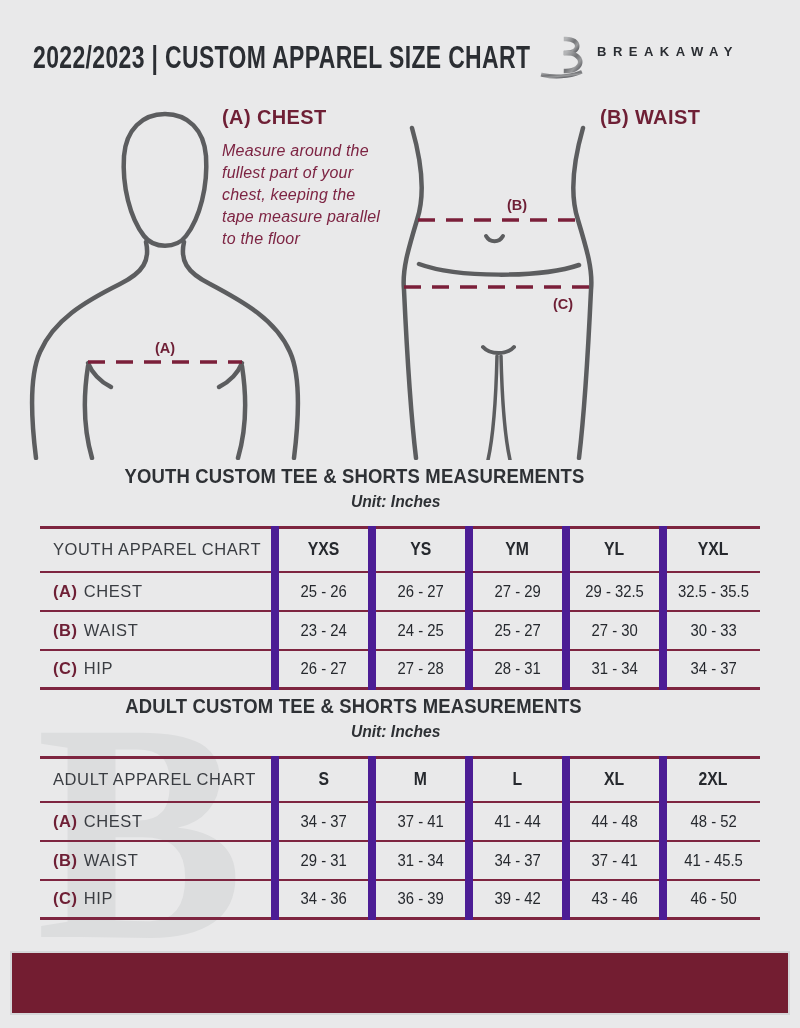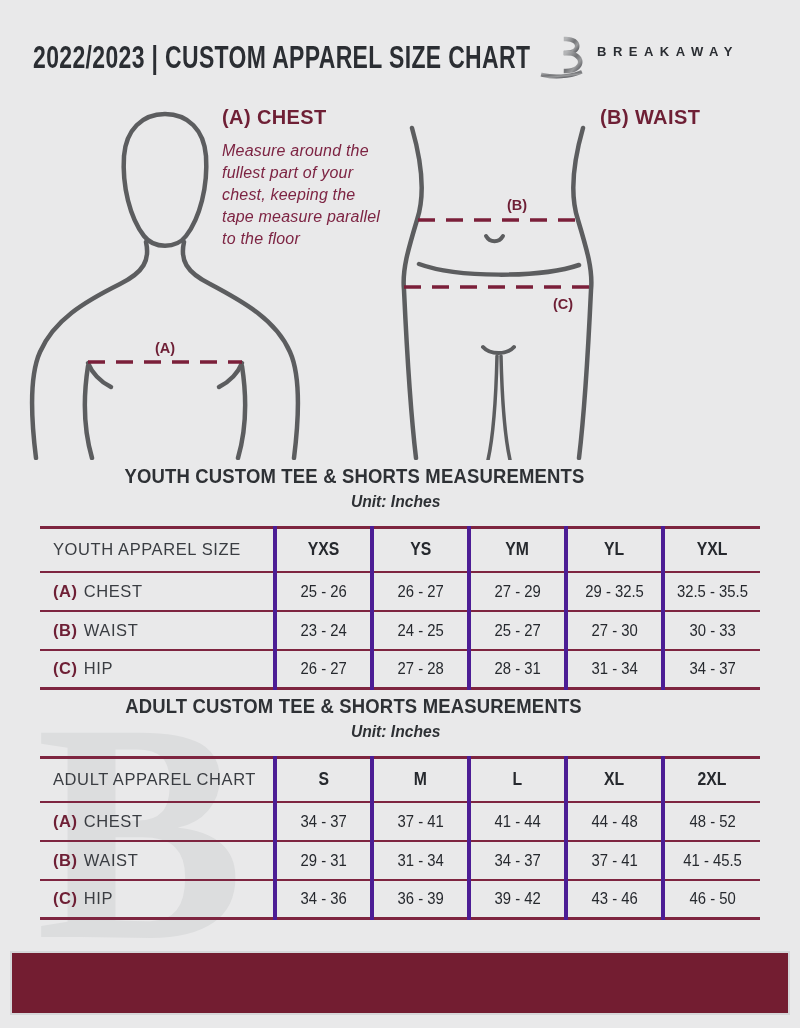--- a/index.html
+++ b/index.html
@@ -45,21 +45,21 @@
     position:absolute; left:40px; width:720px; z-index:1;
     border-collapse:collapse; table-layout:fixed;
     border-top:3px solid #7e2540;
   }
   .size-table col.c0 { width:235px; }
   .size-table col.c  { width:97px;  }
   .size-table tr { height:39px; border-bottom:2px solid #7e2540; }
   .size-table tr.head { height:44px; }
   .size-table tr:last-child { border-bottom:3px solid #7e2540; }
   .size-table th, .size-table td { padding:0; text-align:center; vertical-align:middle; font-weight:normal; }
-  .size-table th + th, .size-table td + td { border-left:4px solid #4c1d95; }
+  .size-table th + th, .size-table td + td { border-left:8px solid #4c1d95; }
   .lbl { text-align:left !important; padding-left:13px !important; font-size:16.5px; color:#3a3d42; letter-spacing:0.6px; }
   .pfx { color:#6e1f35; font-weight:bold; margin-right:6px; }
   .cx { display:inline-block; transform:scaleX(0.9); font-size:16.5px; color:#26292e; white-space:nowrap; }
   .head .cx { font-weight:bold; font-size:17.5px; color:#26292e; }
   
   .watermark {
     position:absolute; left:36px; top:676px; z-index:0;
     font-family:"Liberation Serif", serif; font-weight:bold;
     font-size:312px; line-height:1; color:#dcddde; user-select:none;
   }
@@ -149,21 +149,21 @@
     <colgroup>
         <col class="c0">
         <col class="c">
         <col class="c">
         <col class="c">
         <col class="c">
         <col class="c">
       </colgroup>
     <tbody>
         <tr class="head">
-      <th class="lbl">YOUTH APPAREL SIZE</th>
+      <th class="lbl">YOUTH APPAREL CHART</th>
       <th><span class="cx">YXS</span></th>
       <th><span class="cx">YS</span></th>
       <th><span class="cx">YM</span></th>
       <th><span class="cx">YL</span></th>
       <th><span class="cx">YXL</span></th>
     </tr>
     <tr>
       <td class="lbl"><b class="pfx">(A)</b><span>CHEST</span></td>
       <td><span class="cx">25 - 26</span></td>
       <td><span class="cx">26 - 27</span></td>

